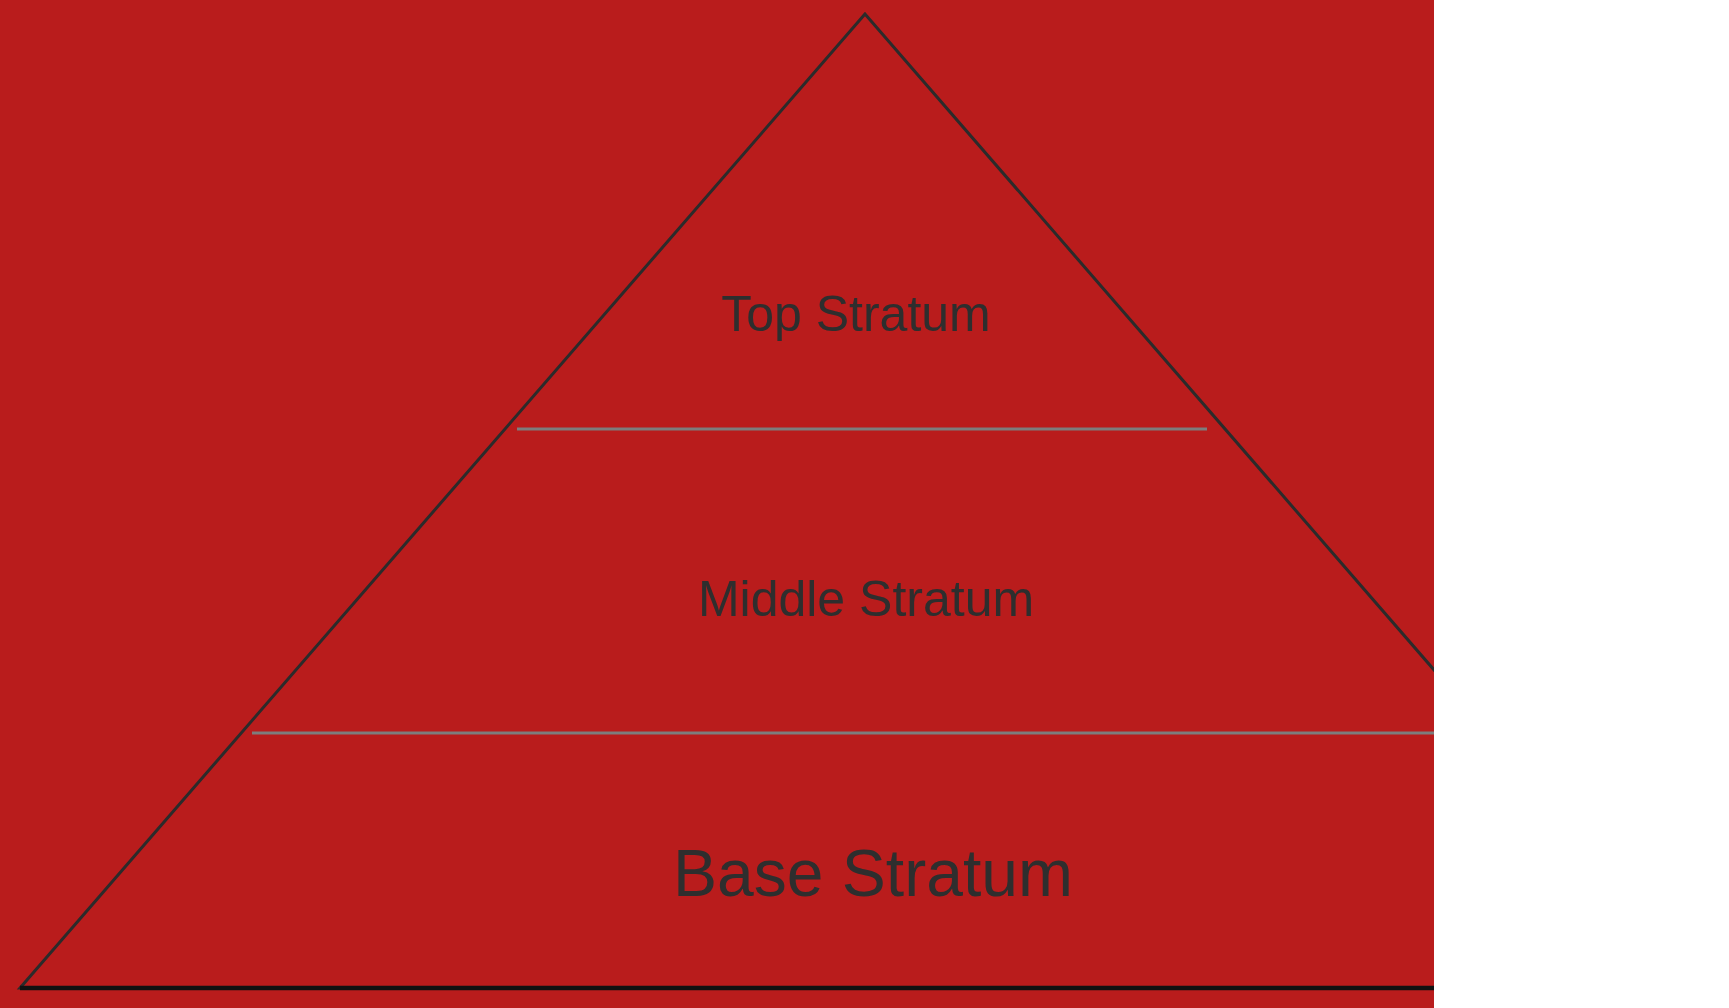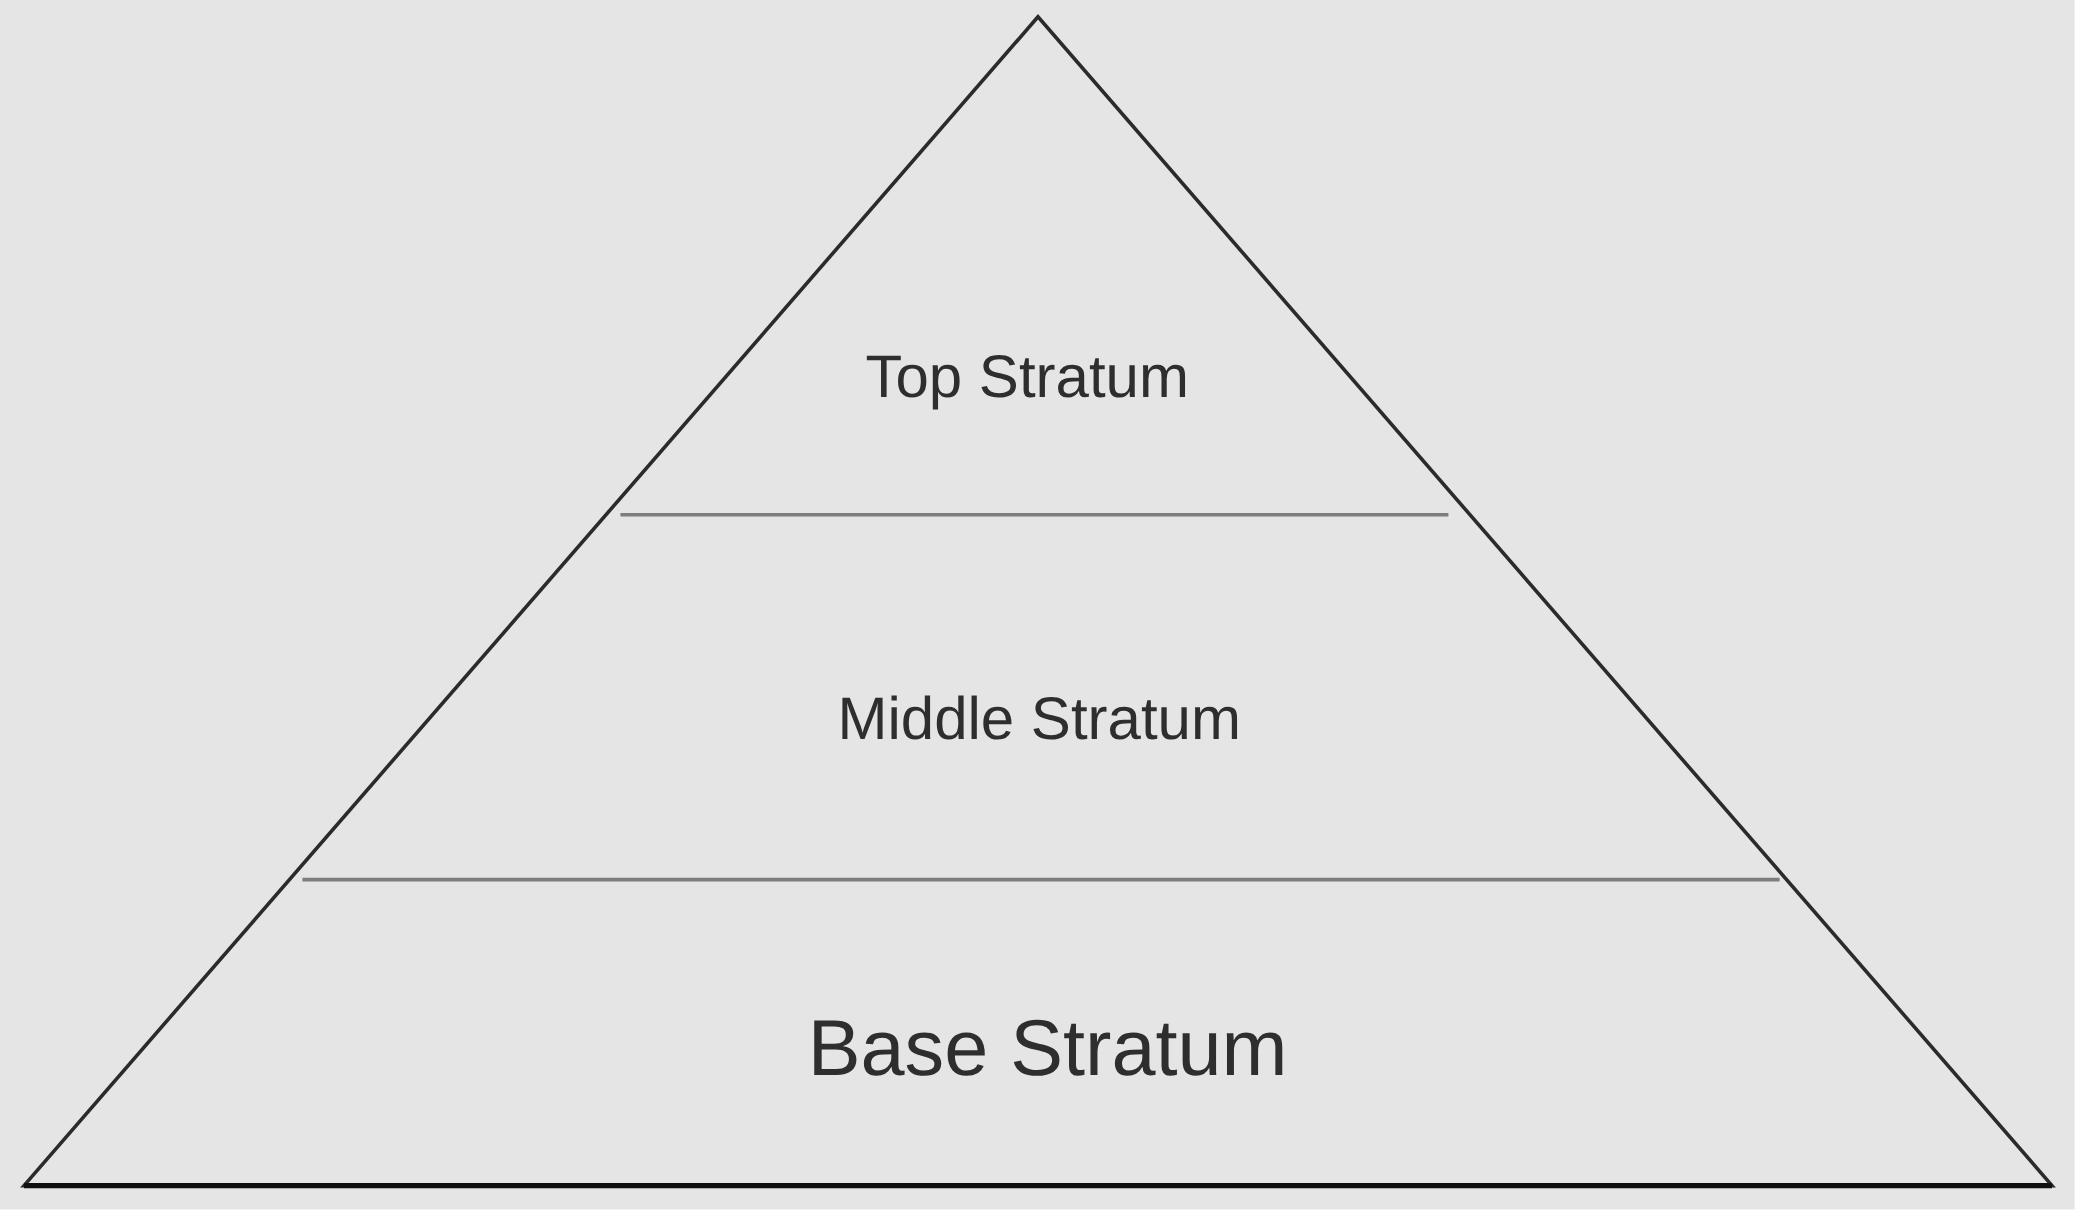--- a/index.html
+++ b/index.html
@@ -2,23 +2,23 @@
 <html><head>
 <meta charset="utf-8">
 <style>
   html, body {
     margin: 0;
     padding: 0;
     background: #ffffff;
   }
   .canvas {
     position: relative;
-    width: 1729px;
+    width: 1434px;
     height: 1008px;
-    background: #e5e5e5;
+    background: #b91c1c;
     overflow: hidden;
     font-family: "Liberation Sans", "DejaVu Sans", sans-serif;
   }
   svg.pyramid {
     display: block;
     width: 1729px;
     height: 1008px;
   }
   text.stratum-label {
     font-family: "Liberation Sans", "DejaVu Sans", sans-serif;

